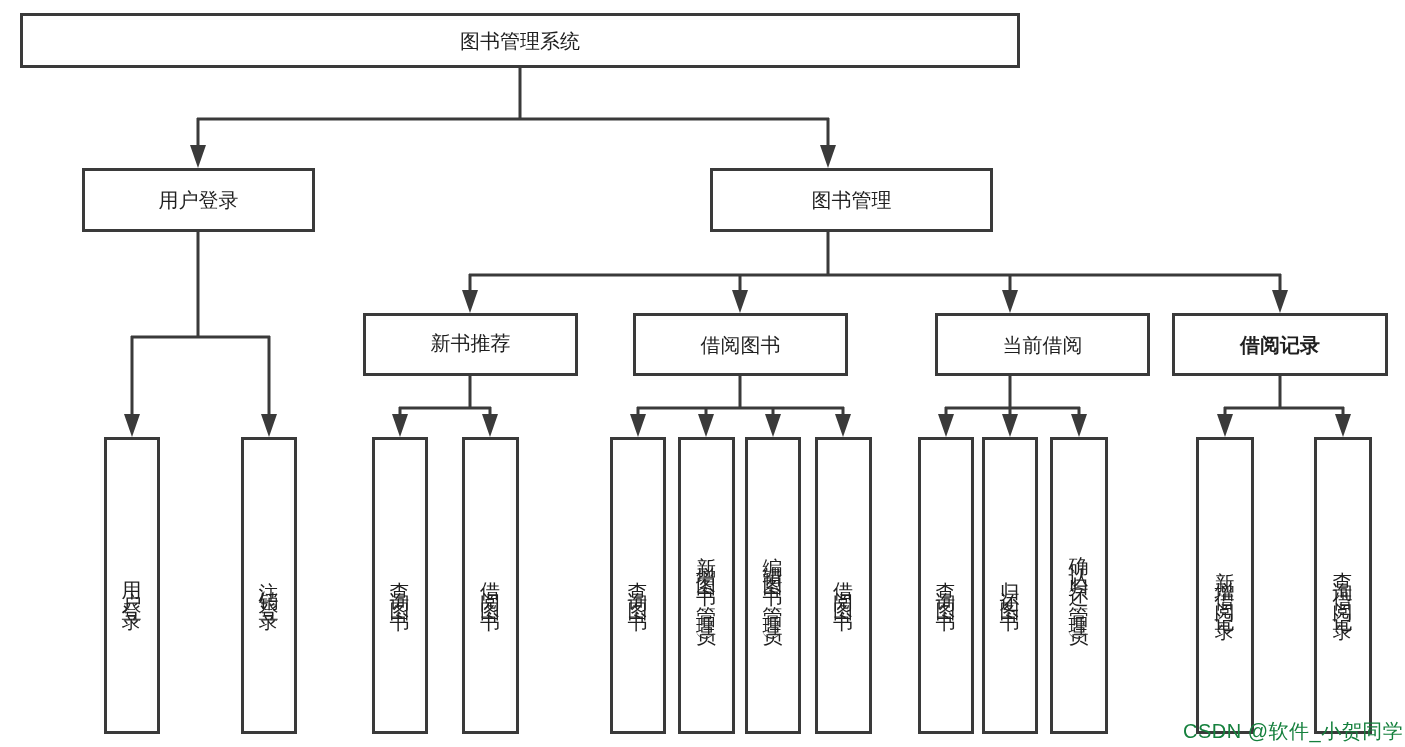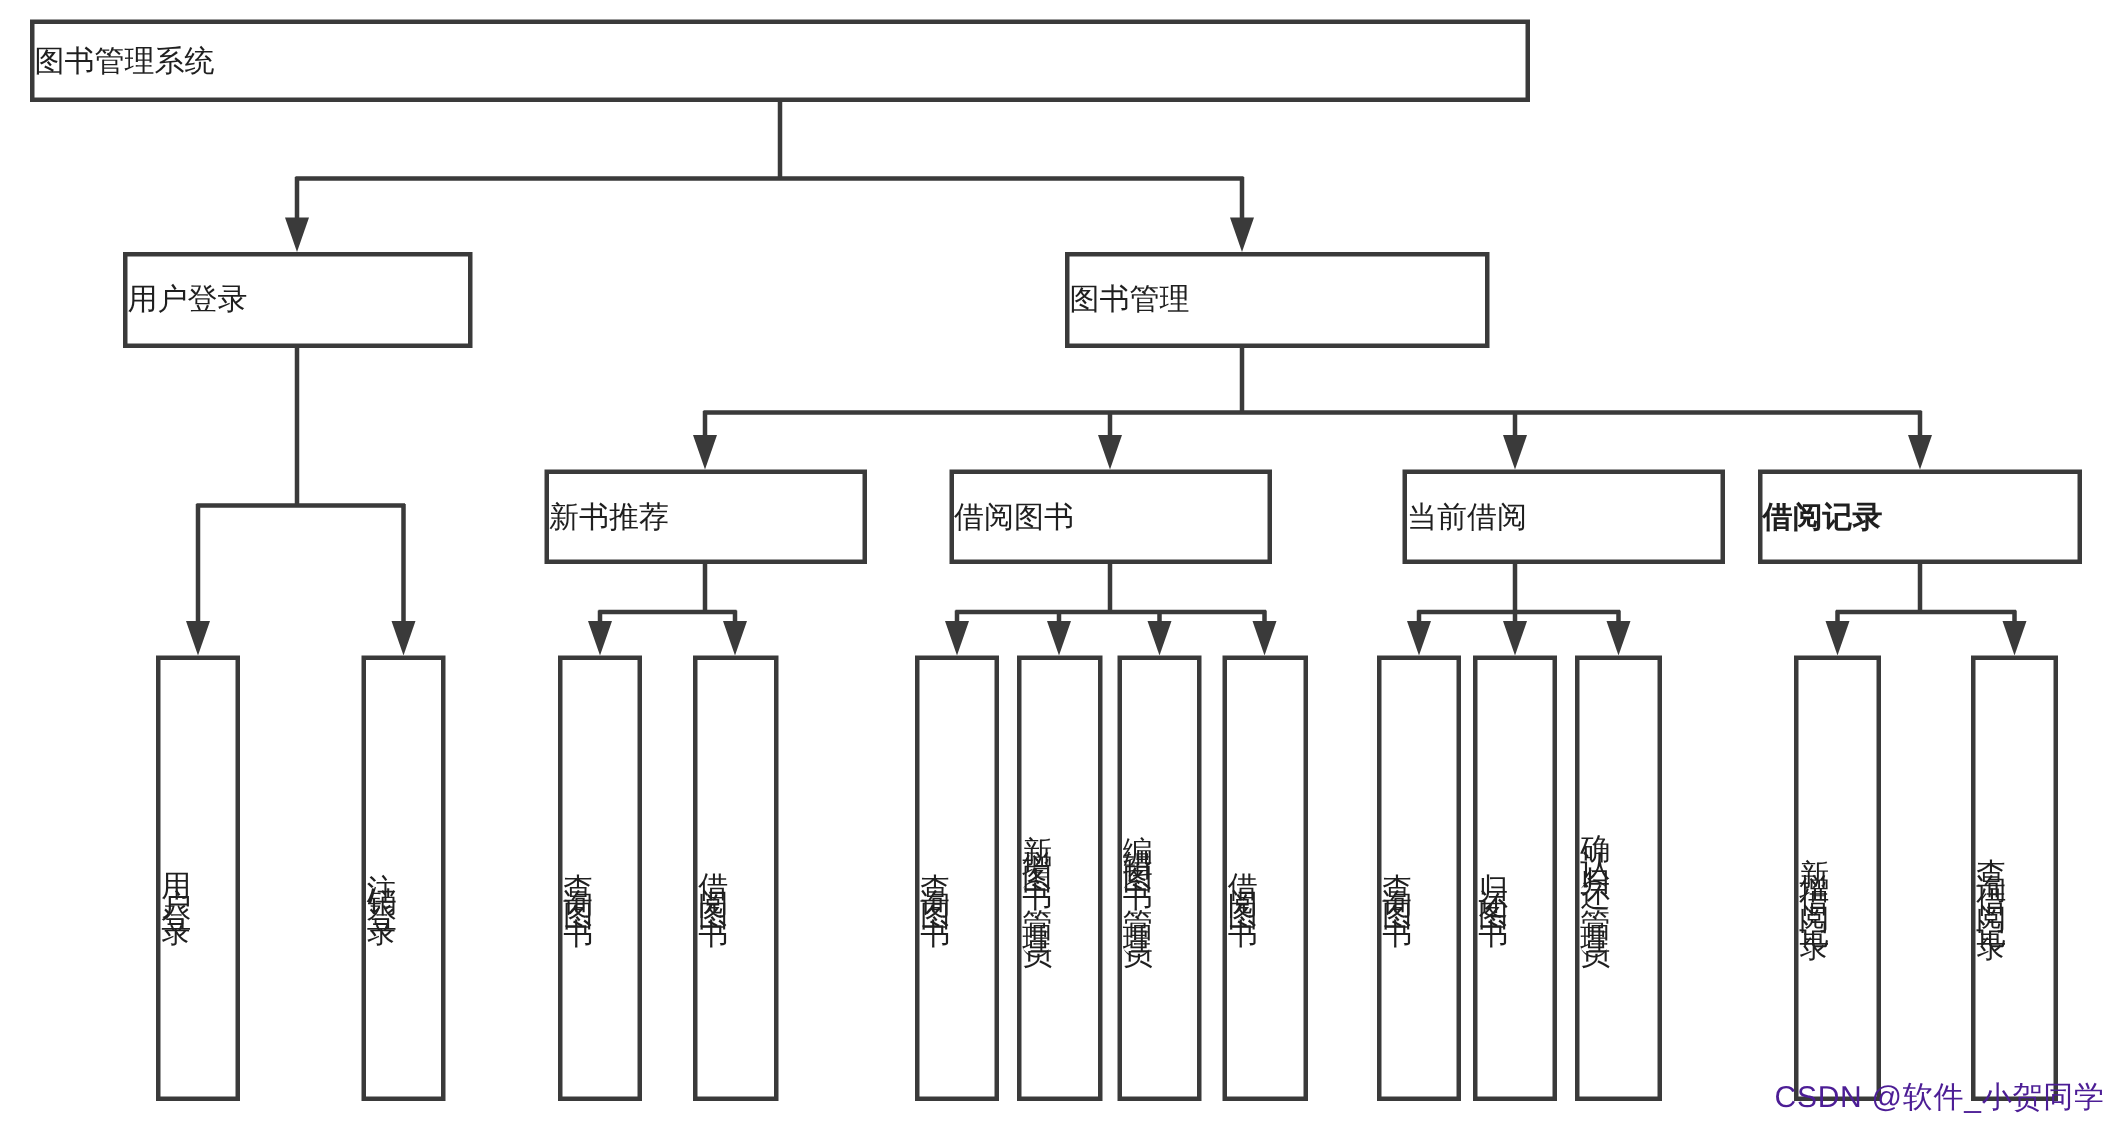--- a/index.html
+++ b/index.html
@@ -20,33 +20,33 @@
     width: 1405px; height: 747px;
     pointer-events: none;
   }
   .node {
     position: absolute;
     box-sizing: border-box;
     border: 3px solid #3a3a3a;
     background: #ffffff;
     display: flex;
     align-items: center;
-    justify-content: flex-start;
+    justify-content: center;
     color: #1f1f1f;
     font-size: 20px;
     line-height: 1;
     white-space: nowrap;
     z-index: 2;
   }
   
   .n-root  { left: 20px;   top: 13px;  width: 1000px; height: 55px; }
   .n-l2a   { left: 82px;   top: 168px; width: 233px;  height: 64px; }
   .n-l2b   { left: 710px;  top: 168px; width: 283px;  height: 64px; }
   .n-l3    { top: 313px; height: 63px; width: 215px; }
-  .n-s1    { left: 363px; }
+  .n-s1    { left: 363px; font-family: Liberation Mono, monospace; }
   .n-s2    { left: 633px; }
   .n-s3    { left: 903px; margin-left: 32px; }
   .n-s4    { left: 1172px; width: 216px; font-weight: bold; }
   
   .leaf {
     top: 437px;
     height: 297px;
   }
   .vtext {
     writing-mode: vertical-rl;
@@ -65,21 +65,21 @@
   .lf9  { left: 918px;  width: 56px; }
   .lf10 { left: 982px;  width: 56px; }
   .lf11 { left: 1050px; width: 58px; }
   .lf12 { left: 1196px; width: 58px; }
   .lf13 { left: 1314px; width: 58px; }
   .watermark {
     position: absolute;
     left: 1183px;
     top: 718px;
     font-size: 20px;
-    color: #4c1d95;
+    color: #15803d;
     z-index: 3;
     white-space: nowrap;
     letter-spacing: 0.5px;
   }
 </style>
 </head>
 <body>
 
 <div class="canvas">
 

